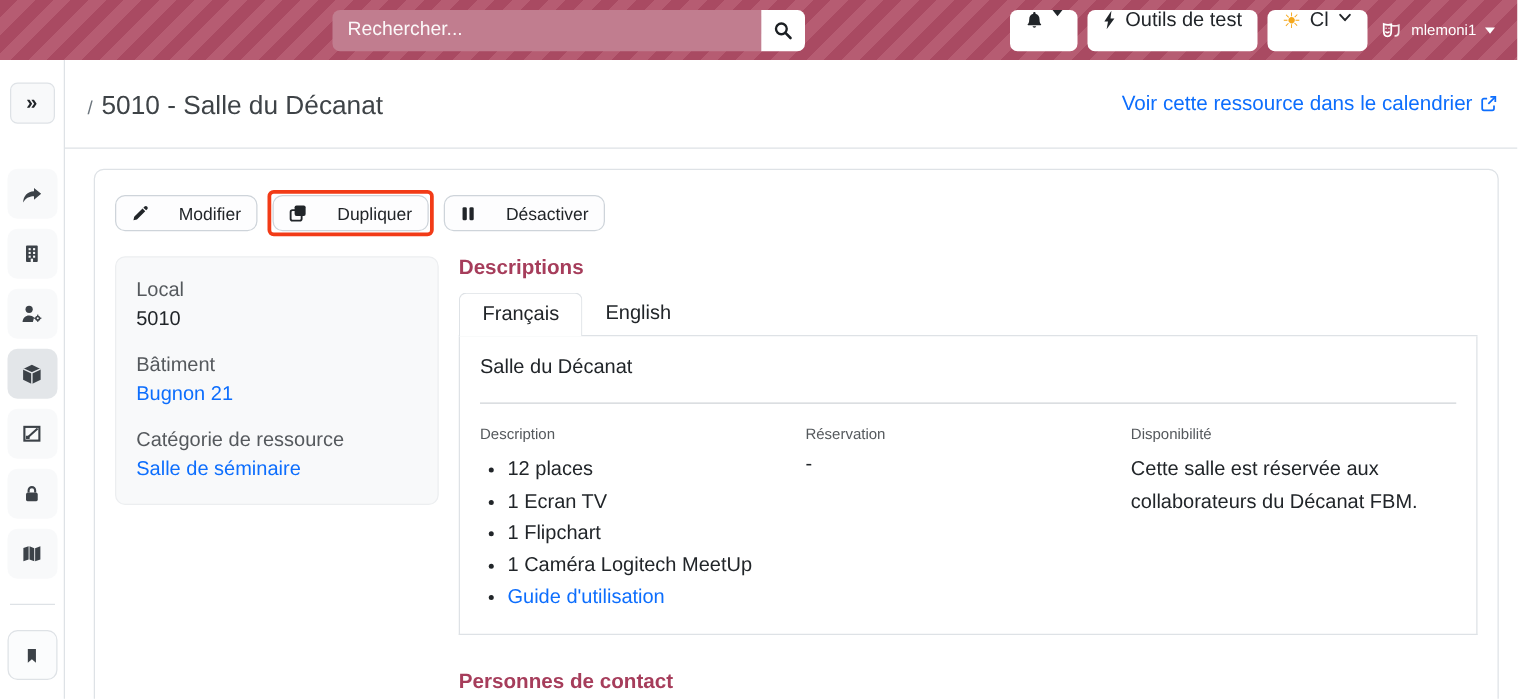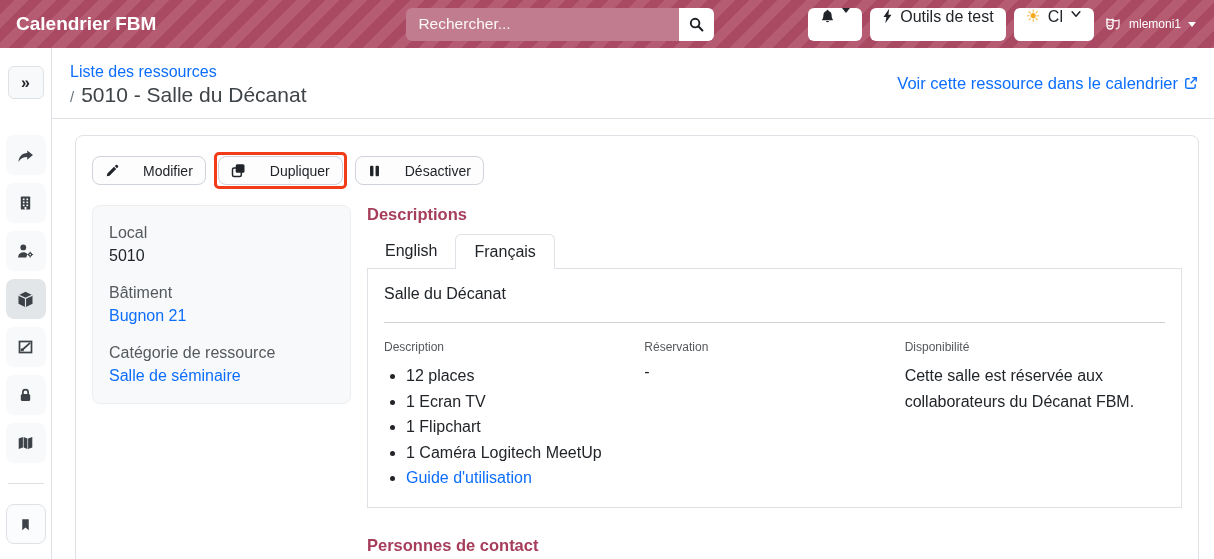--- a/index.html
+++ b/index.html
@@ -3,21 +3,21 @@
 <meta charset="utf-8">
 <style>
   * { margin:0; padding:0; box-sizing:border-box; }
   html,body { width:1214px; height:559px; overflow:hidden; background:#fff;
               font-family:"Liberation Sans", sans-serif; color:#212529; }
 
   
   .navbar { height:48px; display:flex; align-items:center; padding:0 16px;
     background:repeating-linear-gradient(135deg,#a94a62 0 10px,#b65c72 10px 20px); }
   .brand { color:#fff; font-size:19px; font-weight:700; white-space:nowrap; }
-  .search-group { margin-left:250px; display:flex; width:308px; height:33px; }
+  .search-group { margin-left:250px; display:flex; width:378px; height:33px; }
   .search-input { flex:1; border:none; outline:none; background:#c17d8f; color:#fff;
     font-size:15.5px; padding:0 12px; border-radius:6px 0 0 6px; font-family:inherit; }
   .search-input::placeholder { color:#fff; opacity:.95; }
   .search-btn { width:35px; height:33px; background:#fff; border:none; border-radius:0 6px 6px 0;
     display:flex; align-items:center; justify-content:center; cursor:pointer; color:#1b1f23; }
   .nav-right { margin-left:auto; display:flex; align-items:center; gap:8px; }
   .nav-btn { height:33px; background:#fff; border:none; border-radius:6px; display:inline-flex;
     align-items:flex-start; gap:7px; padding:0 12px; font-size:16px; color:#212529; cursor:pointer;
     font-family:inherit; white-space:nowrap; }
   .caret { width:0; height:0; border-left:4px solid transparent; border-right:4px solid transparent;
@@ -85,21 +85,20 @@
   .dash-value { font-size:16px; }
   .avail-text { font-size:16px; line-height:1.6; max-width:250px; }
   .contacts-heading { margin-top:28px; }
 
   svg { display:block; }
 </style>
 </head>
 <body>
 
 <div class="navbar">
-  <div class="brand">Calendrier FBM</div>
 
   <div class="search-group">
     <input class="search-input" type="text" placeholder="Rechercher..." style="">
     <button class="search-btn">
       <span>
         <svg width="15" height="15" viewBox="0 0 16 16">
             <circle cx="6.5" cy="6.5" r="4.6" fill="none" stroke="currentColor" stroke-width="2"></circle>
             <line x1="10.2" y1="10.2" x2="14.3" y2="14.3" stroke="currentColor" stroke-width="2.2" stroke-linecap="round"></line>
           </svg>
       </span>
@@ -229,21 +228,20 @@
         <svg width="13" height="15" viewBox="0 0 16 16" fill="currentColor">
             <path d="M4 1.5h8V15L8 11.6 4 15z"></path>
           </svg>
       </span>
     </button>
   </div>
 </div>
 
 <div class="page-header">
   <div class="crumbs">
-    <a class="crumb-parent" href="#">Liste des ressources</a>
     <div class="crumb-line">
       <span class="crumb-sep">/</span>
       <span class="crumb-current">5010 - Salle du Décanat</span>
     </div>
   </div>
   <a class="cal-link" href="#">
     <span>Voir cette ressource dans le calendrier</span>
     <span>
       <svg width="14" height="14" viewBox="0 0 16 16" fill="none" stroke="currentColor" stroke-width="1.6">
           <path d="M6.5 3.2H3.6A1.6 1.6 0 0 0 2 4.8v7.6A1.6 1.6 0 0 0 3.6 14h7.6a1.6 1.6 0 0 0 1.6-1.6V9.5"></path>
@@ -304,22 +302,22 @@
         <div class="info-group">
           <div class="info-label">Catégorie de ressource</div>
           <div class="info-value"><a class="blue-link" href="#">Salle de séminaire</a></div>
         </div>
       </div>
 
       <div class="right-col">
         <div class="section-heading">Descriptions</div>
 
         <div class="tabs">
+          <button class="tab active">Français</button>
           <button class="tab">English</button>
-          <button class="tab active">Français</button>
         </div>
 
         <div class="tab-panel">
           <div class="res-name">Salle du Décanat</div>
           <hr class="panel-hr">
 
           <div class="cols">
             <div class="col">
               <div class="col-label">Description</div>
               <ul class="desc-list">

